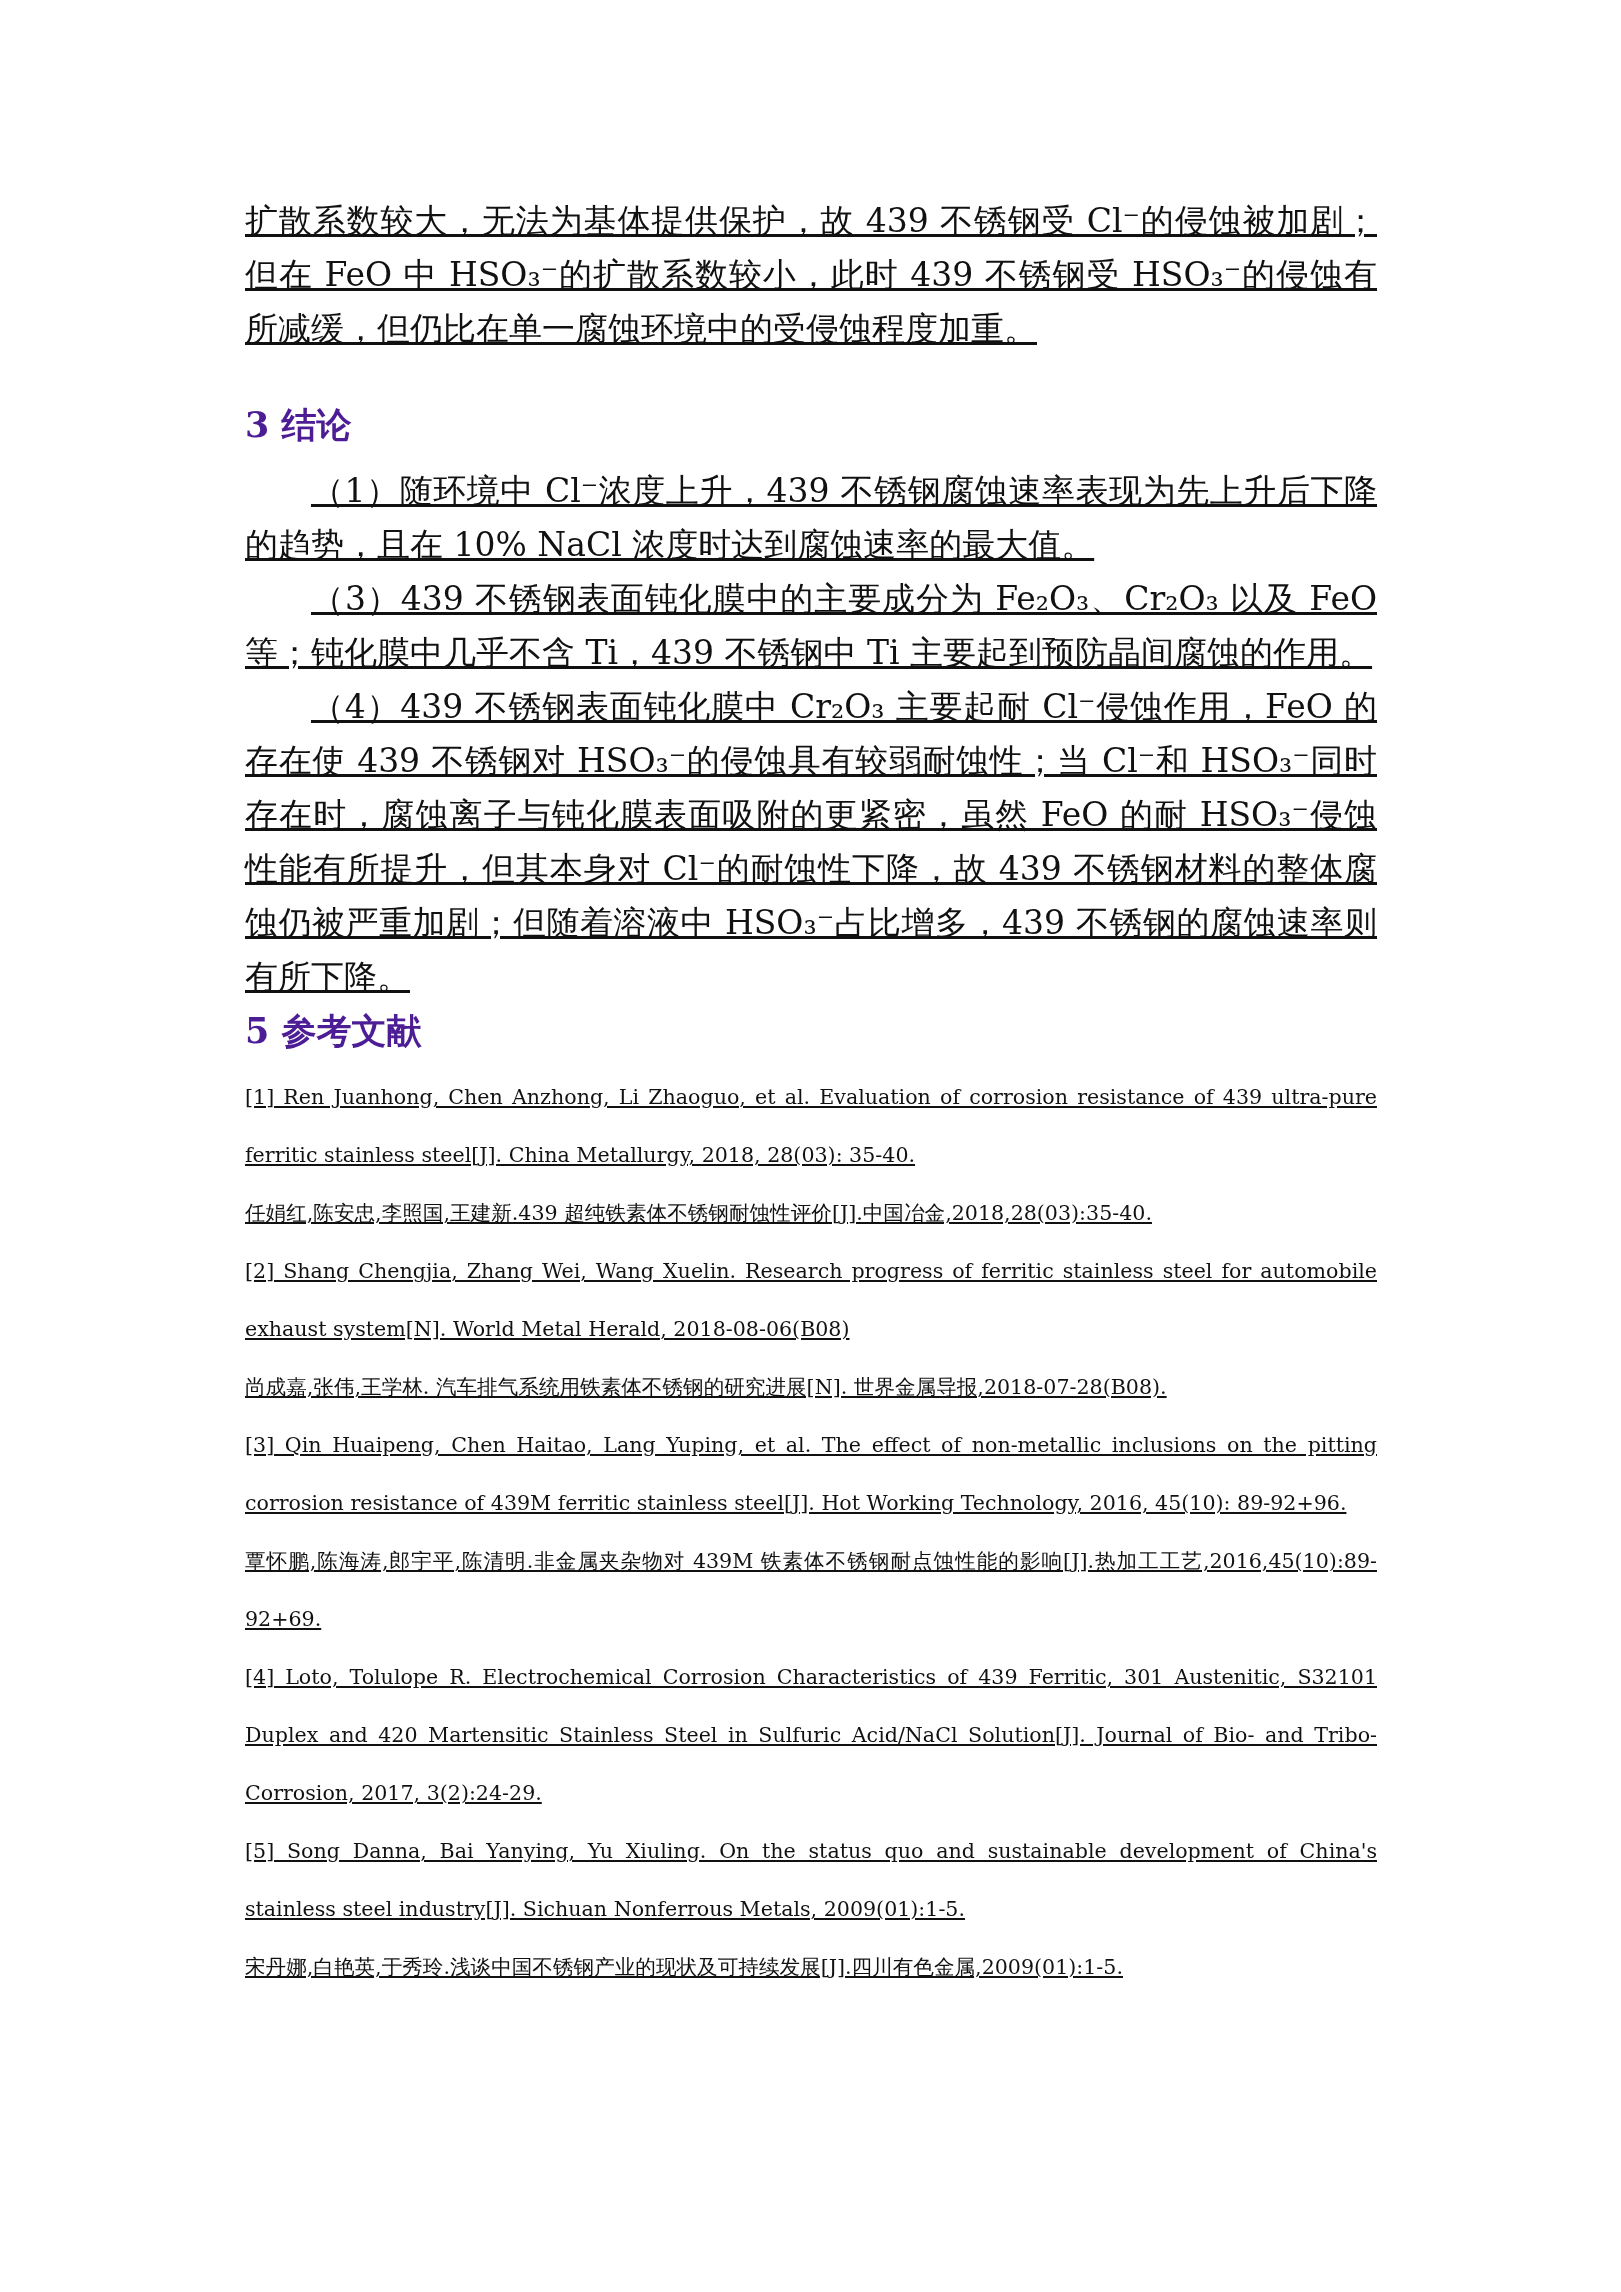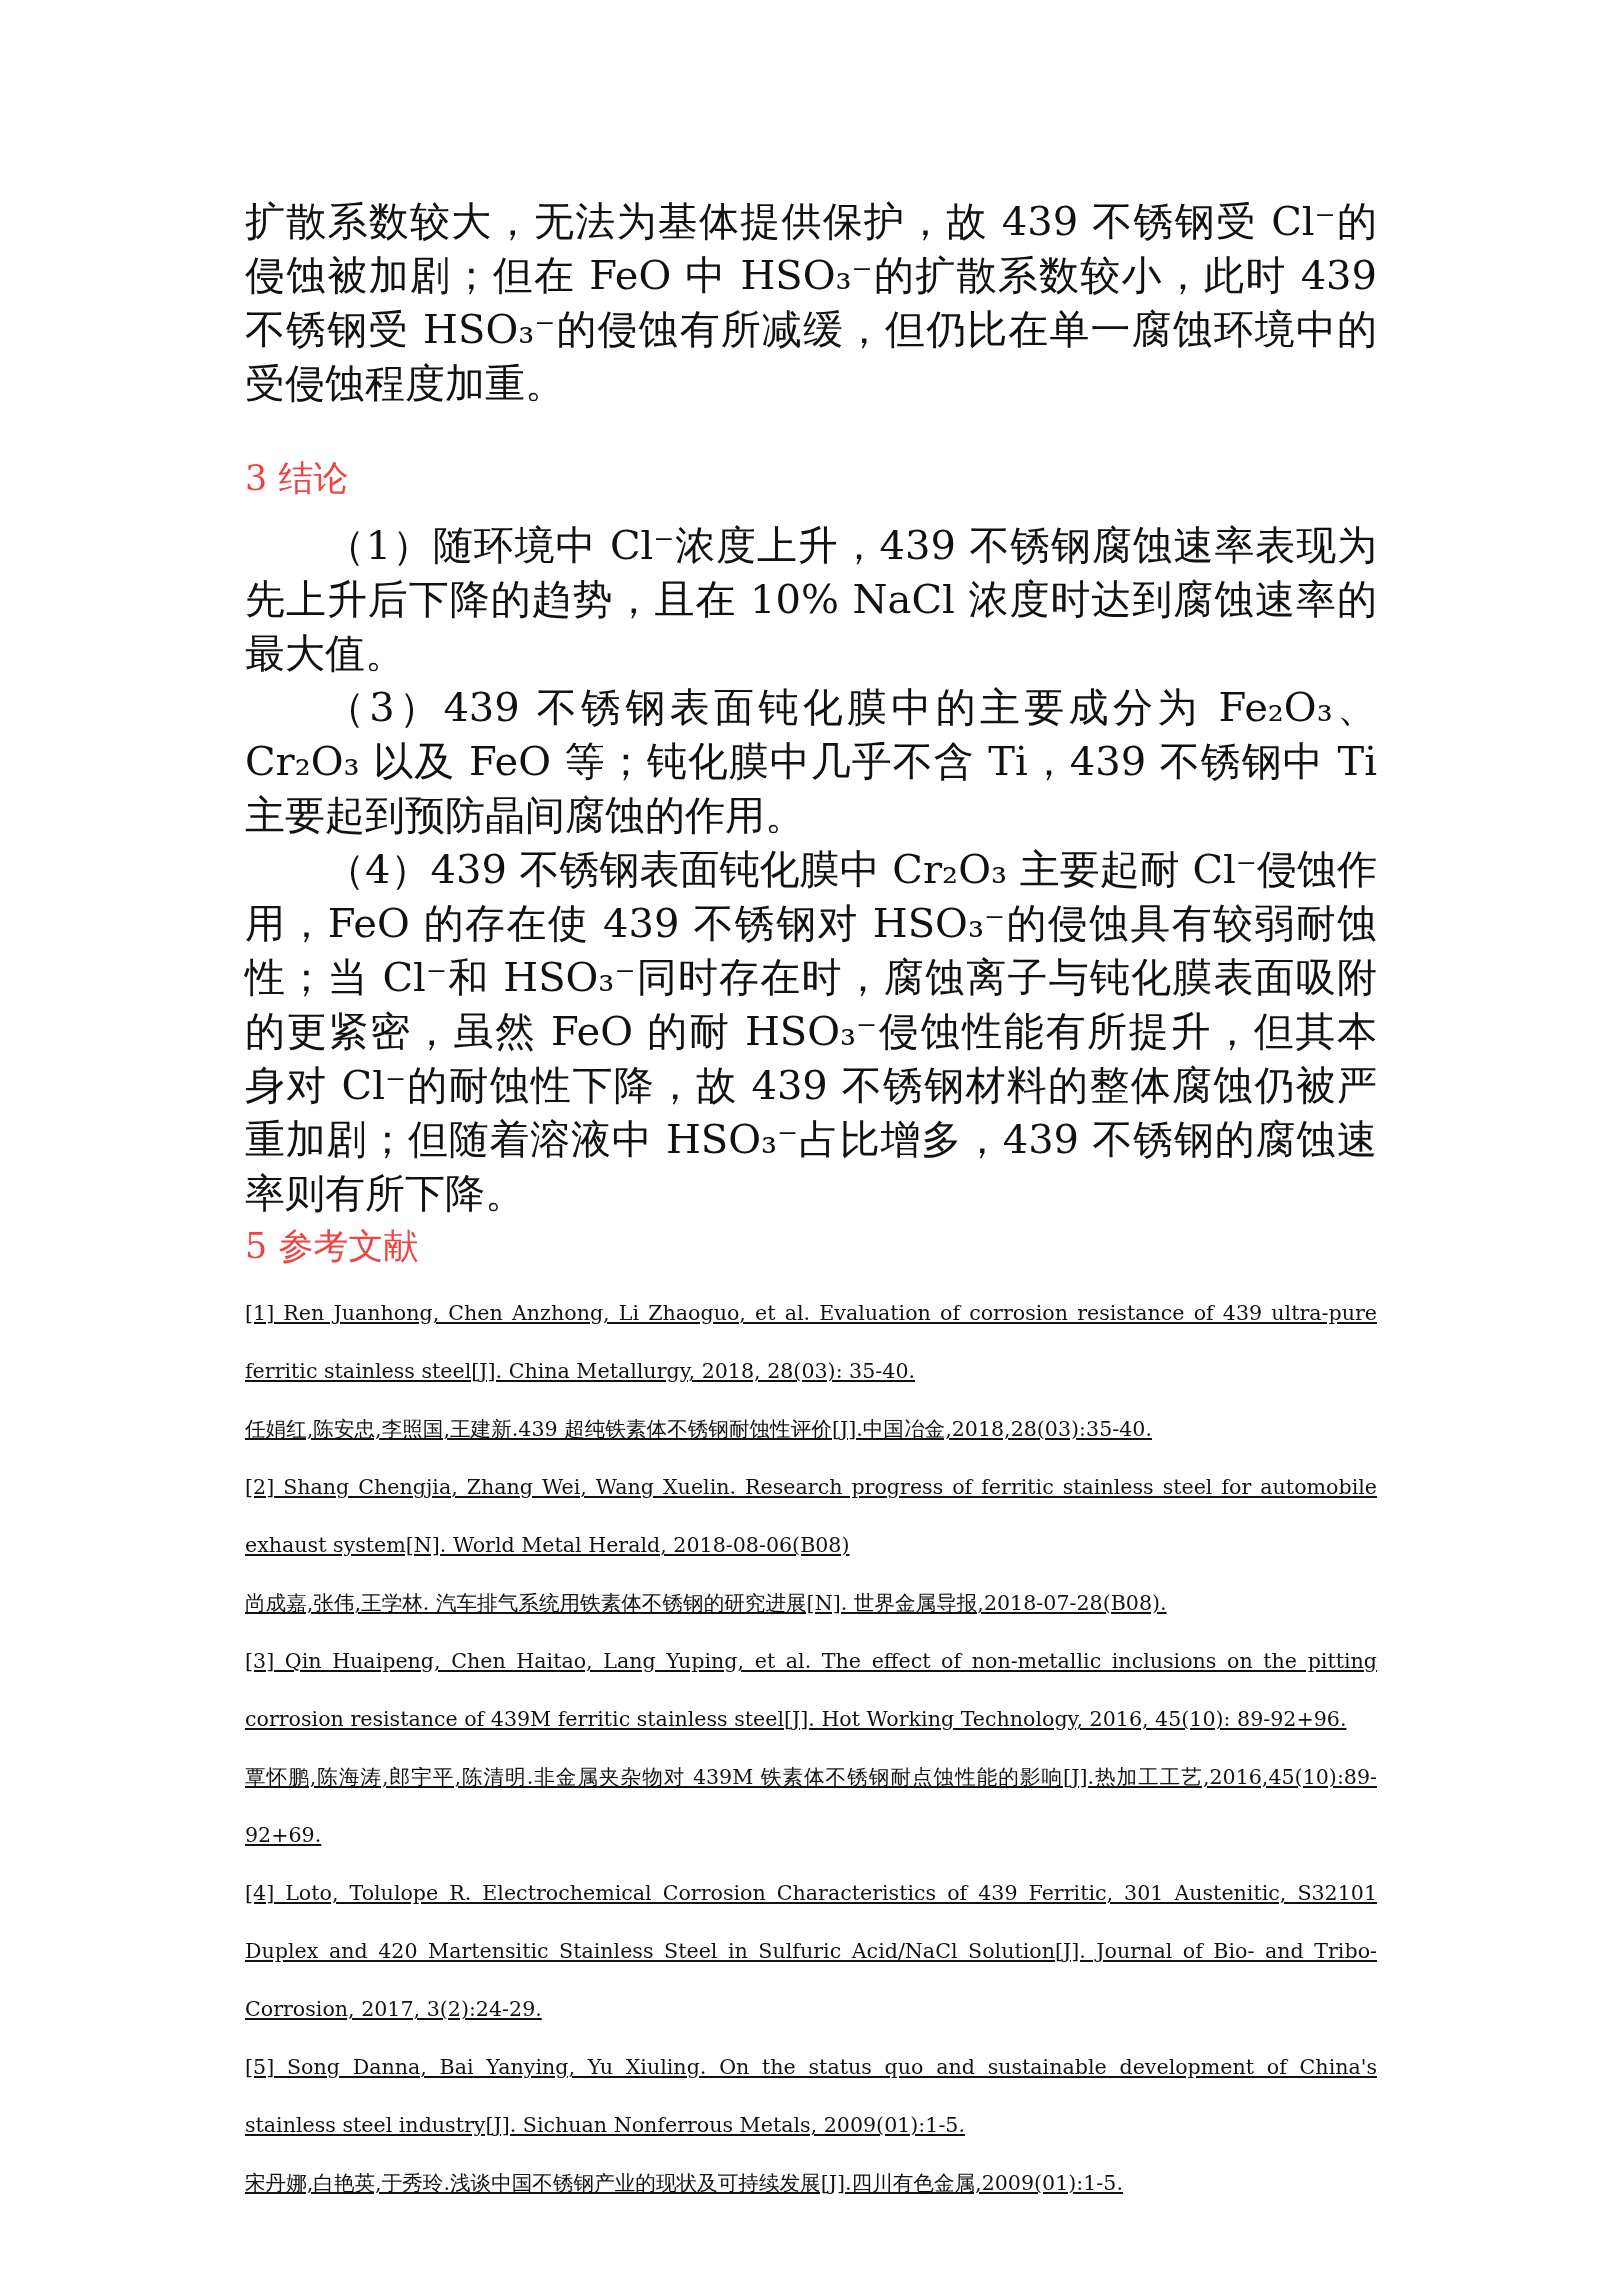--- a/index.html
+++ b/index.html
@@ -16,33 +16,34 @@
     margin: 0 auto;
     overflow: hidden;
   }
   .content {
     position: absolute;
     left: 245px;
     right: 244px;
     top: 194px;
   }
   p.body-text {
-    font-size: 40px;
+    font-size: 33px;
     line-height: 54px;
     text-align: justify;
     color: #111111;
+    text-decoration: underline;
   }
   p.body-text.indent-2 {
     text-indent: 2em;
   }
   h2.sec-heading {
     font-size: 35px;
     line-height: 43px;
-    font-weight: normal;
-    color: #ef4444;
+    font-weight: bold;
+    color: #4c1d95;
   }
   h2.sec-heading.conclusion {
     margin-top: 47px;
     margin-bottom: 17.6px;
   }
   h2.sec-heading.references {
     margin-top: 5.9px;
     margin-bottom: 0;
   }
   .ref-list {

